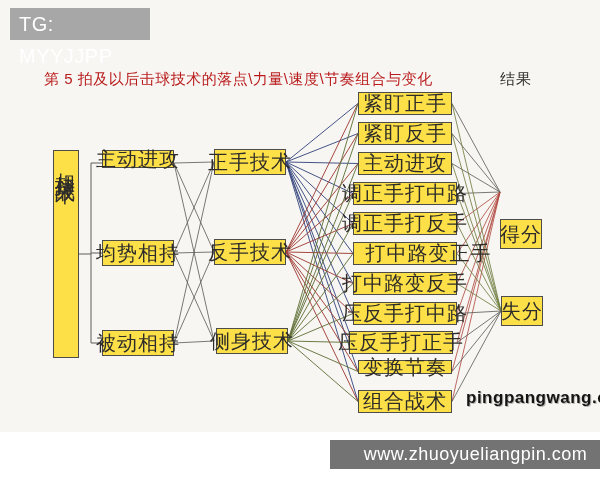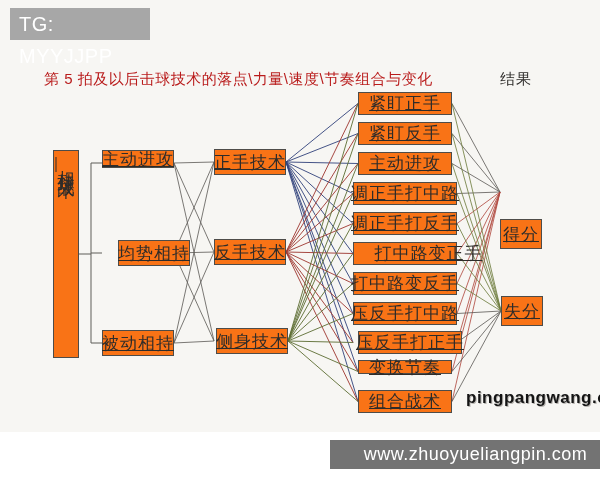--- a/index.html
+++ b/index.html
@@ -2,21 +2,21 @@
 <html><head>
 <meta charset="utf-8">
 <style>
   html,body{margin:0;padding:0;}
   body{width:600px;height:480px;background:#ffffff;font-family:"Liberation Sans","DejaVu Sans",sans-serif;position:relative;overflow:hidden;}
   .photo{position:absolute;left:0;top:0;width:600px;height:432px;background:#f7f6f3;}
   .lines-svg{position:absolute;left:0;top:0;width:600px;height:480px;}
   .wm-top{position:absolute;left:10px;top:8px;width:140px;height:32px;background:#a7a7a7;color:#ffffff;font-size:20px;line-height:32px;padding-left:9px;box-sizing:border-box;letter-spacing:0.5px;}
   .title{position:absolute;left:44px;top:70px;font-size:15px;color:#b91c1c;white-space:nowrap;letter-spacing:0.5px;}
   .result{position:absolute;left:500px;top:70px;font-size:15px;color:#2e2c2a;letter-spacing:1px;}
-  .node{position:absolute;border:1.4px solid #4e4c49;background:#f97316;color:#2e2c2a;font-size:17px;display:flex;align-items:center;justify-content:center;box-sizing:border-box;letter-spacing:1px;white-space:nowrap;text-decoration:underline;}
+  .node{position:absolute;border:1.4px solid #4e4c49;background:#fde047;color:#2e2c2a;font-size:20px;display:flex;align-items:center;justify-content:center;box-sizing:border-box;letter-spacing:1px;white-space:nowrap;}
   .vnode{writing-mode:vertical-rl;text-orientation:upright;justify-content:flex-start;padding-top:6px;letter-spacing:3px;}
   .wm-site{position:absolute;left:466px;top:388px;font-size:17px;font-weight:bold;color:#141414;text-shadow:1px 1px 0 #b9b6b2;letter-spacing:0.5px;}
   .wm-bar{position:absolute;left:330px;top:440px;width:291px;height:29px;background:#737373;color:#ffffff;font-size:18px;line-height:29px;text-align:center;letter-spacing:0.5px;}
 </style>
 </head>
 <body>
 
 <div class="photo"></div>
 
 <svg class="lines-svg" viewBox="0 0 600 480" xmlns="http://www.w3.org/2000/svg" style="z-index: 1;">
@@ -91,36 +91,36 @@
     <line x1="452" y1="401.5" x2="501" y2="311" stroke="#5f5d5a" stroke-width="0.9" stroke-opacity="0.92"></line>
   </svg>
 
 <div class="wm-top">TG: MYYJJPP</div>
 <div class="title">第 5 拍及以后击球技术的落点\力量\速度\节奏组合与变化</div>
 <div class="result">结果</div>
 
 <div class="node vnode" style="left: 53px; top: 150px; width: 26px; height: 208px; z-index: 2;">相持球战术</div>
 
 <div class="node" style="left: 102px; top: 150px; width: 72px; height: 18px; z-index: 2;">主动进攻</div>
-<div class="node" style="left: 102px; top: 240px; width: 72px; height: 26px; z-index: 2; margin-left: 16px;">均势相持</div>
+<div class="node" style="left: 102px; top: 240px; width: 72px; height: 26px; z-index: 2;">均势相持</div>
 <div class="node" style="left: 102px; top: 330px; width: 72px; height: 26px; z-index: 2;">被动相持</div>
 
 <div class="node" style="left: 214px; top: 149px; width: 72px; height: 26px; z-index: 2;">正手技术</div>
 <div class="node" style="left: 214px; top: 239px; width: 72px; height: 26px; z-index: 2;">反手技术</div>
 <div class="node" style="left: 216px; top: 328px; width: 72px; height: 26px; z-index: 2;">侧身技术</div>
 
 <div class="node" style="left: 358px; top: 92px; width: 94px; height: 23px; z-index: 2;">紧盯正手</div>
 <div class="node" style="left: 358px; top: 122px; width: 94px; height: 23px; z-index: 2;">紧盯反手</div>
 <div class="node" style="left: 358px; top: 152px; width: 94px; height: 23px; z-index: 2;">主动进攻</div>
 <div class="node" style="left: 353px; top: 182px; width: 104px; height: 23px; z-index: 2;">调正手打中路</div>
 <div class="node" style="left: 353px; top: 212px; width: 104px; height: 23px; z-index: 2;">调正手打反手</div>
 <div class="node" style="left: 353px; top: 242px; width: 104px; height: 23px; z-index: 2; padding-left: 47px;">打中路变正手</div>
 <div class="node" style="left: 353px; top: 272px; width: 104px; height: 23px; z-index: 2;">打中路变反手</div>
 <div class="node" style="left: 353px; top: 302px; width: 104px; height: 23px; z-index: 2;">压反手打中路</div>
-<div class="node" style="left: 358px; top: 331px; width: 104px; height: 23px; z-index: 2;">压反手打正手</div>
+<div class="node" style="left: 349px; top: 331px; width: 104px; height: 23px; z-index: 2;">压反手打正手</div>
 <div class="node" style="left: 358px; top: 360px; width: 94px; height: 14px; z-index: 2;">变换节奏</div>
 <div class="node" style="left: 358px; top: 390px; width: 94px; height: 23px; z-index: 2;">组合战术</div>
 
 <div class="node" style="left: 500px; top: 177px; width: 42px; height: 30px; z-index: 2; margin-top: 42px;">得分</div>
 <div class="node" style="left: 501px; top: 296px; width: 42px; height: 30px; z-index: 2;">失分</div>
 
 <div class="wm-site">pingpangwang.com</div>
 <div class="wm-bar">www.zhuoyueliangpin.com</div>
 
 </body></html>

